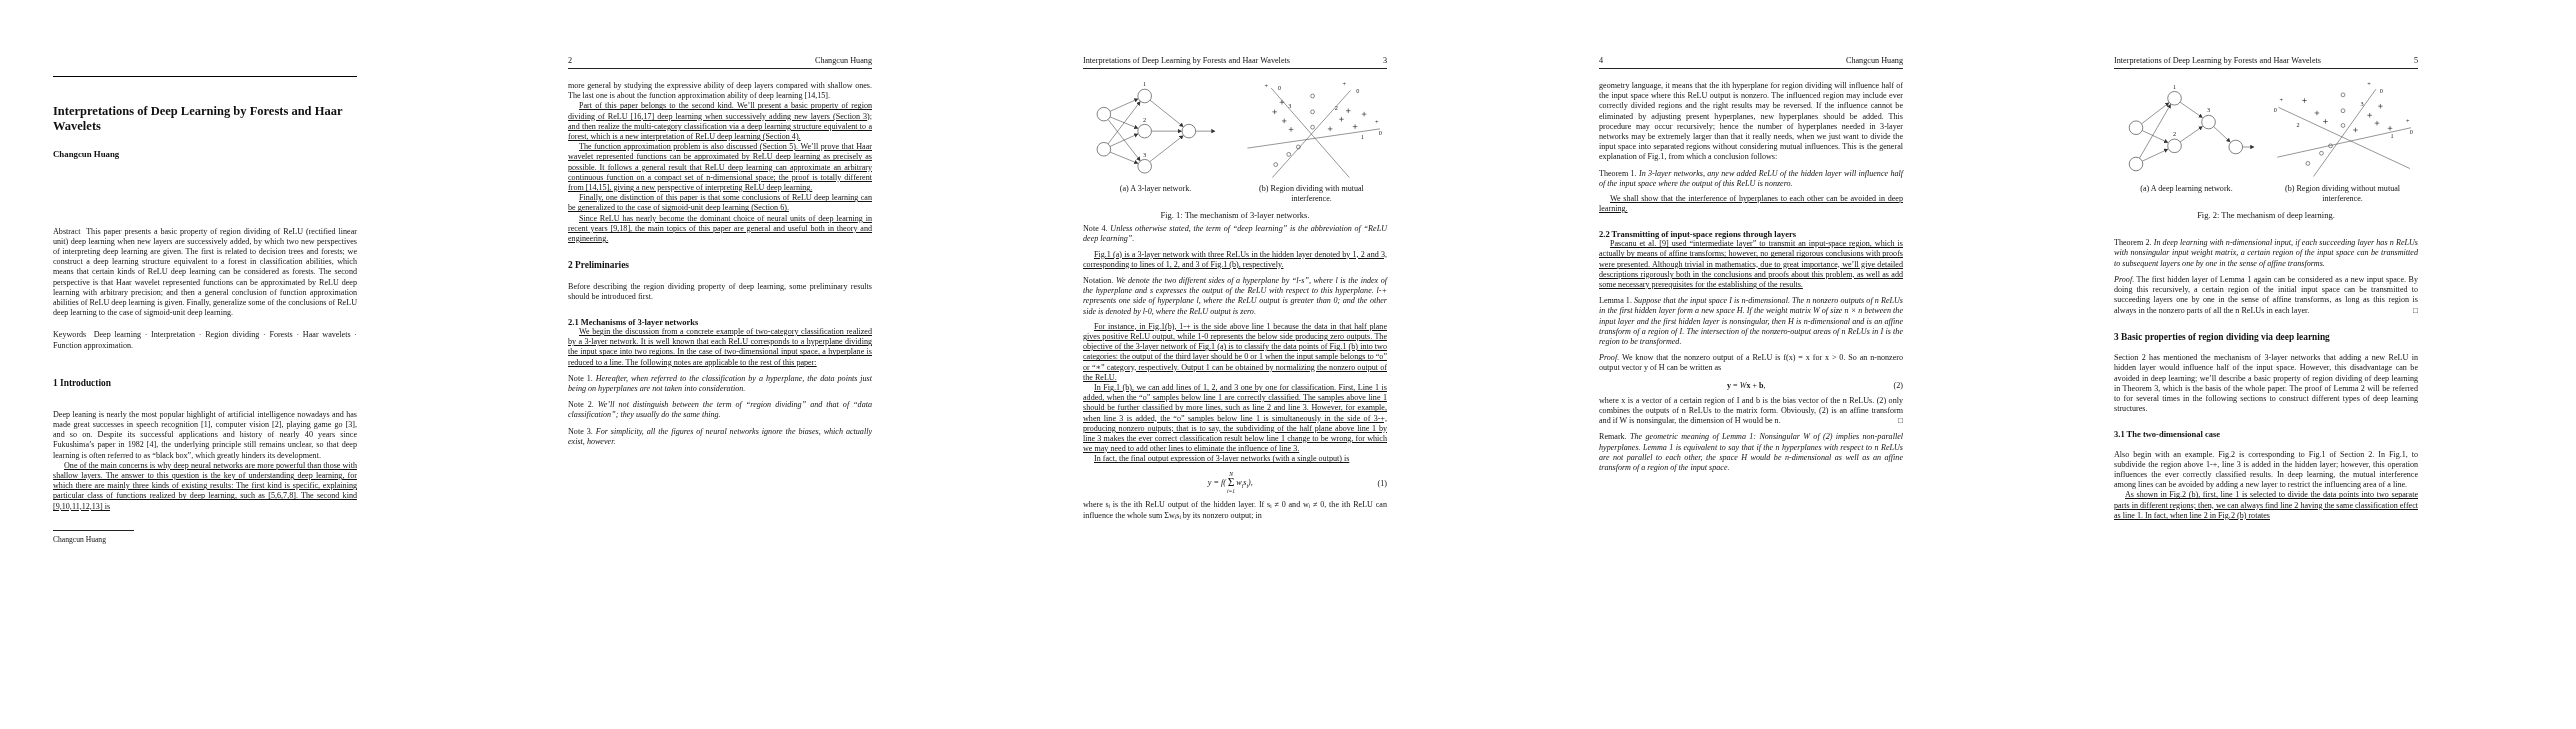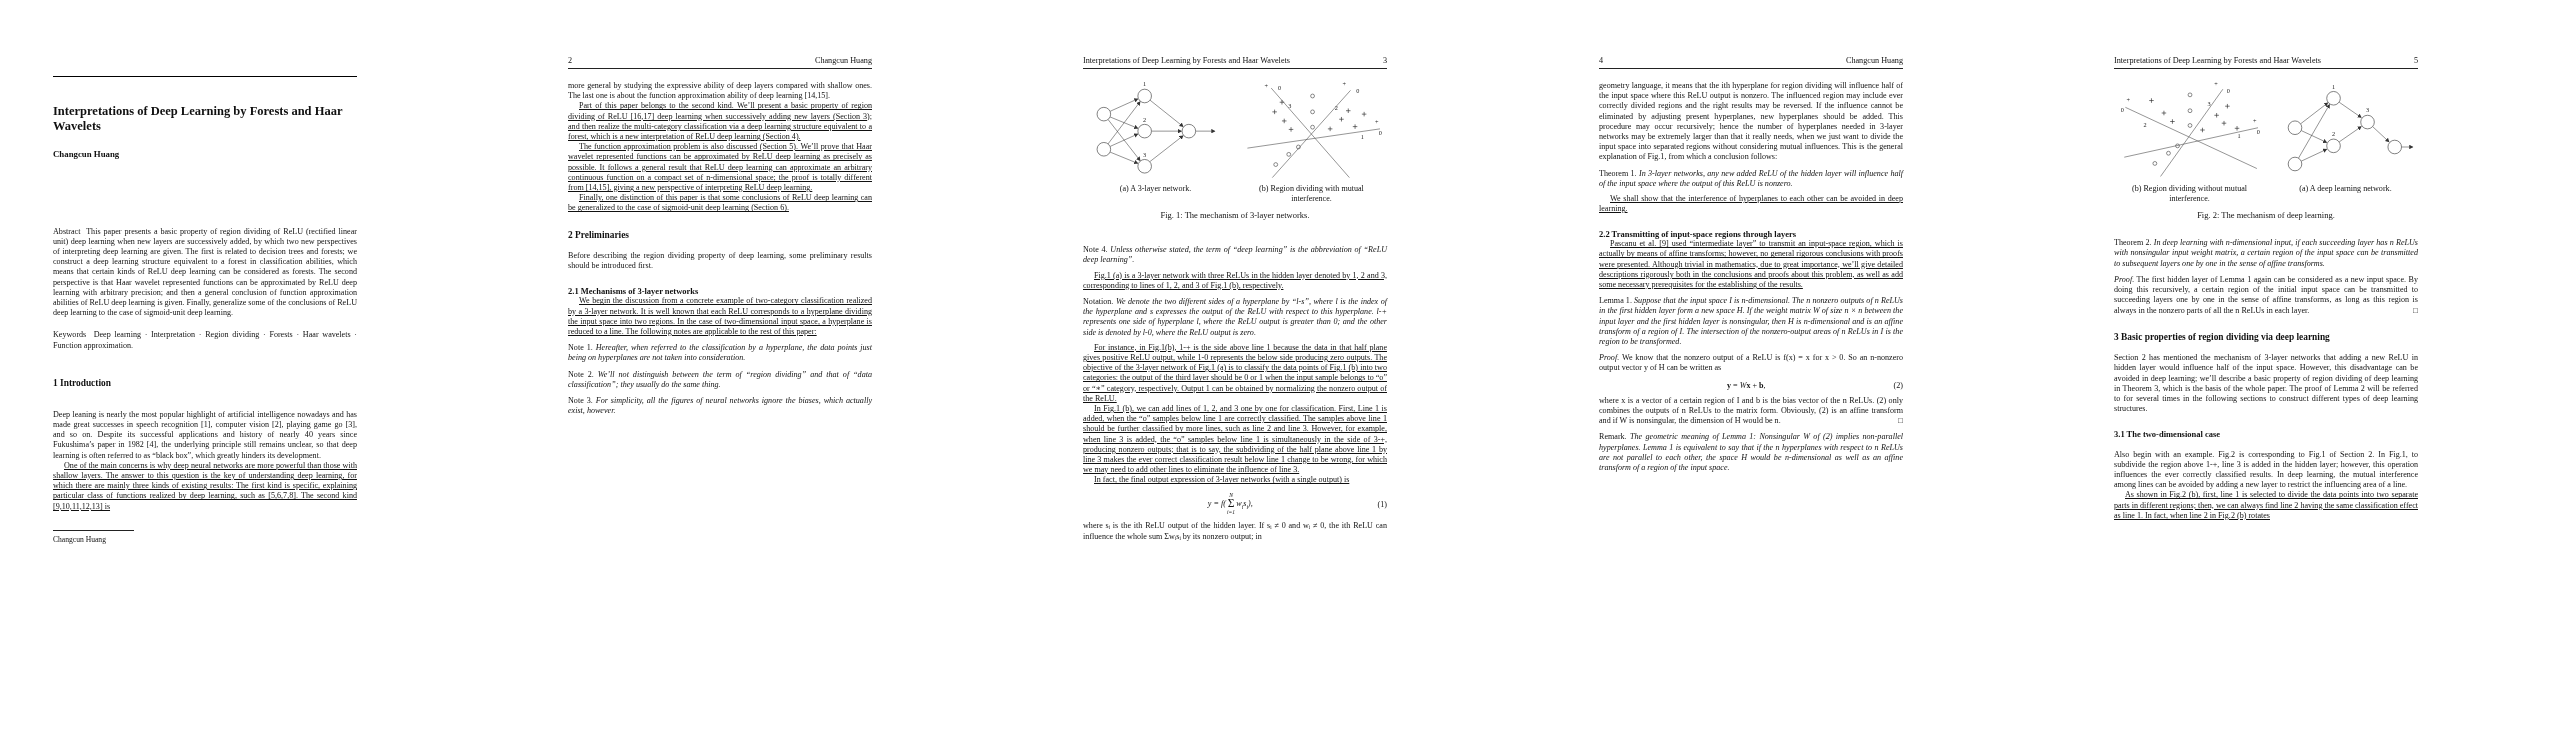--- a/index.html
+++ b/index.html
@@ -75,20 +75,21 @@
     <div class="col">
       <div class="runhead">
         <span>2</span>
         <span>Changcun Huang</span>
       </div>
       <div class="body">
         <p class="p">more general by studying the expressive ability of deep layers compared with shallow ones. The last one is about the function approximation ability of deep learning [14,15].</p>
         <p class="p ind">Part of this paper belongs to the second kind. We’ll present a basic property of region dividing of ReLU [16,17] deep learning when successively adding new layers (Section 3); and then realize the multi-category classification via a deep learning structure equivalent to a forest, which is a new interpretation of ReLU deep learning (Section 4).</p>
         <p class="p ind">The function approximation problem is also discussed (Section 5). We’ll prove that Haar wavelet represented functions can be approximated by ReLU deep learning as precisely as possible. It follows a general result that ReLU deep learning can approximate an arbitrary continuous function on a compact set of n-dimensional space; the proof is totally different from [14,15], giving a new perspective of interpreting ReLU deep learning.</p>
         <p class="p ind">Finally, one distinction of this paper is that some conclusions of ReLU deep learning can be generalized to the case of sigmoid-unit deep learning (Section 6).</p>
+        <p class="p ind">Since ReLU has nearly become the dominant choice of neural units of deep learning in recent years [9,18], the main topics of this paper are general and useful both in theory and engineering.</p>
         <h2 class="sec">2 Preliminaries</h2>
         <p class="p aftersec">Before describing the region dividing property of deep learning, some preliminary results should be introduced first.</p>
         <h3 class="subsec">2.1 Mechanisms of 3-layer networks</h3>
         <p class="p ind">We begin the discussion from a concrete example of two-category classification realized by a 3-layer network. It is well known that each ReLU corresponds to a hyperplane dividing the input space into two regions. In the case of two-dimensional input space, a hyperplane is reduced to a line. The following notes are applicable to the rest of this paper:</p>
         <p class="p note"><span class="lbl">Note 1.</span> <span class="it">Hereafter, when referred to the classification by a hyperplane, the data points just being on hyperplanes are not taken into consideration.</span></p>
         <p class="p note"><span class="lbl">Note 2.</span> <span class="it">We’ll not distinguish between the term of “region dividing” and that of “data classification”; they usually do the same thing.</span></p>
         <p class="p note"><span class="lbl">Note 3.</span> <span class="it">For simplicity, all the figures of neural networks ignore the biases, which actually exist, however.</span></p>
       </div>
     </div>
   </div>
@@ -172,21 +173,21 @@
                   <text x="208" y="24">0</text>
                 <text x="241" y="80">+</text>
                   <text x="248" y="99">0</text>
               </g>
             </svg>
             <div class="subcap">(b) Region dividing with mutual interference.</div>
           </div>
         </div>
         <div class="figcap">Fig. 1: The mechanism of 3-layer networks.</div>
       </div>
-      <div class="body" style="margin-top:25px">
+      <div class="body" style="margin-top:4px">
         <p class="p note" style="margin-top:0"><span class="lbl">Note 4.</span> <span class="it">Unless otherwise stated, the term of “deep learning” is the abbreviation of “ReLU deep learning”.</span></p>
         <p class="p ind" style="margin-top:4.9px">Fig.1 (a) is a 3-layer network with three ReLUs in the hidden layer denoted by 1, 2 and 3, corresponding to lines of 1, 2, and 3 of Fig.1 (b), respectively.</p>
         <p class="p note"><span class="lbl">Notation.</span> <span class="it">We denote the two different sides of a hyperplane by “l-s”, where l is the index of the hyperplane and s expresses the output of the ReLU with respect to this hyperplane. l-+ represents one side of hyperplane l, where the ReLU output is greater than 0; and the other side is denoted by l-0, where the ReLU output is zero.</span></p>
         <p class="p ind" style="margin-top:4.9px">For instance, in Fig.1(b), 1-+ is the side above line 1 because the data in that half plane gives positive ReLU output, while 1-0 represents the below side producing zero outputs. The objective of the 3-layer network of Fig.1 (a) is to classify the data points of Fig.1 (b) into two categories: the output of the third layer should be 0 or 1 when the input sample belongs to “o” or “∗” category, respectively. Output 1 can be obtained by normalizing the nonzero output of the ReLU.</p>
         <p class="p ind">In Fig.1 (b), we can add lines of 1, 2, and 3 one by one for classification. First, Line 1 is added, when the “o” samples below line 1 are correctly classified. The samples above line 1 should be further classified by more lines, such as line 2 and line 3. However, for example, when line 3 is added, the “o” samples below line 1 is simultaneously in the side of 3-+, producing nonzero outputs; that is to say, the subdividing of the half plane above line 1 by line 3 makes the ever correct classification result below line 1 change to be wrong, for which we may need to add other lines to eliminate the influence of line 3.</p>
         <p class="p ind">In fact, the final output expression of 3-layer networks (with a single output) is</p>
         <div class="eqrow">
           <span class="eqbody"><span class="mi">y = f(</span><span class="bigsum">
                 <span class="lim">N</span>
                 <span class="sg">Σ</span>
@@ -224,59 +225,20 @@
   </div>
 
   <div class="page" style="left:2061px">
     <div class="col">
       <div class="runhead">
         <span>Interpretations of Deep Learning by Forests and Haar Wavelets</span>
         <span>5</span>
       </div>
       <div class="figblock">
         <div class="figrow">
-          <div class="subfig">
-            <svg width="152" height="102" viewBox="0 0 260 180">
-              <g stroke="#555" stroke-width="1.1">
-                <line x1="16" y1="50" x2="248" y2="158"></line>
-                <line x1="78" y1="172" x2="188" y2="18"></line>
-                <line x1="14" y1="138" x2="250" y2="86"></line>
-              </g>
-              <g fill="none" stroke="#444" stroke-width="1.1">
-                <circle cx="130" cy="28" r="3.4"></circle>
-                  <circle cx="130" cy="56" r="3.4"></circle>
-                <circle cx="130" cy="82" r="3.4"></circle>
-                  <circle cx="108" cy="118" r="3.4"></circle>
-                <circle cx="92" cy="131" r="3.4"></circle>
-                  <circle cx="68" cy="149" r="3.4"></circle>
-              </g>
-              <g stroke="#333" stroke-width="1.2">
-                <path d="M58,38 H66 M62,34 V42"></path>
-                  <path d="M80,60 H88 M84,56 V64"></path>
-                <path d="M95,75 H103 M99,71 V79"></path>
-                  <path d="M192,48 H200 M196,44 V52"></path>
-                <path d="M173,64 H181 M177,60 V68"></path>
-                  <path d="M186,78 H194 M190,74 V82"></path>
-                <path d="M148,90 H156 M152,86 V94"></path>
-                  <path d="M209,87 H217 M213,83 V91"></path>
-              </g>
-              <g>
-                <text x="48" y="84">2</text>
-                <text x="161" y="48">3</text>
-                <text x="214" y="104">1</text>
-                <text x="18" y="40">+</text>
-                  <text x="8" y="58">0</text>
-                <text x="173" y="12">+</text>
-                  <text x="195" y="24">0</text>
-                <text x="241" y="78">+</text>
-                  <text x="248" y="97">0</text>
-              </g>
-            </svg>
-            <div class="subcap">(b) Region dividing without mutual interference.</div>
-          </div>
           <div class="subfig">
             <svg width="146" height="102" viewBox="0 0 240 180">
               <defs>
                 <marker id="f2aar" markerWidth="8" markerHeight="8" viewBox="0 0 10 10" refX="8" refY="5" orient="auto">
                     <path d="M0,0 L9,5 L0,10 z" fill="#333"></path>
                   </marker>
               </defs>
               <g stroke="#444" stroke-width="1" fill="none" marker-end="url(#f2aar)">
                 <line x1="40" y1="79" x2="88" y2="42"></line>
                 <line x1="41" y1="91" x2="86" y2="112"></line>
@@ -296,20 +258,59 @@
                 <circle cx="206" cy="120" r="12"></circle>
               </g>
               <g text-anchor="middle">
                 <text x="98" y="17">1</text>
                 <text x="98" y="101">2</text>
                 <text x="158" y="59">3</text>
               </g>
             </svg>
             <div class="subcap">(a) A deep learning network.</div>
           </div>
+          <div class="subfig">
+            <svg width="152" height="102" viewBox="0 0 260 180">
+              <g stroke="#555" stroke-width="1.1">
+                <line x1="16" y1="50" x2="248" y2="158"></line>
+                <line x1="78" y1="172" x2="188" y2="18"></line>
+                <line x1="14" y1="138" x2="250" y2="86"></line>
+              </g>
+              <g fill="none" stroke="#444" stroke-width="1.1">
+                <circle cx="130" cy="28" r="3.4"></circle>
+                  <circle cx="130" cy="56" r="3.4"></circle>
+                <circle cx="130" cy="82" r="3.4"></circle>
+                  <circle cx="108" cy="118" r="3.4"></circle>
+                <circle cx="92" cy="131" r="3.4"></circle>
+                  <circle cx="68" cy="149" r="3.4"></circle>
+              </g>
+              <g stroke="#333" stroke-width="1.2">
+                <path d="M58,38 H66 M62,34 V42"></path>
+                  <path d="M80,60 H88 M84,56 V64"></path>
+                <path d="M95,75 H103 M99,71 V79"></path>
+                  <path d="M192,48 H200 M196,44 V52"></path>
+                <path d="M173,64 H181 M177,60 V68"></path>
+                  <path d="M186,78 H194 M190,74 V82"></path>
+                <path d="M148,90 H156 M152,86 V94"></path>
+                  <path d="M209,87 H217 M213,83 V91"></path>
+              </g>
+              <g>
+                <text x="48" y="84">2</text>
+                <text x="161" y="48">3</text>
+                <text x="214" y="104">1</text>
+                <text x="18" y="40">+</text>
+                  <text x="8" y="58">0</text>
+                <text x="173" y="12">+</text>
+                  <text x="195" y="24">0</text>
+                <text x="241" y="78">+</text>
+                  <text x="248" y="97">0</text>
+              </g>
+            </svg>
+            <div class="subcap">(b) Region dividing without mutual interference.</div>
+          </div>
         </div>
         <div class="figcap">Fig. 2: The mechanism of deep learning.</div>
       </div>
       <div class="body" style="margin-top:18px">
         <p class="p note" style="margin-top:0"><span class="lbl">Theorem 2.</span> <span class="it">In deep learning with n-dimensional input, if each succeeding layer has n ReLUs with nonsingular input weight matrix, a certain region of the input space can be transmitted to subsequent layers one by one in the sense of affine transforms.</span></p>
         <p class="p note"><span class="it">Proof.</span> <span>The first hidden layer of Lemma 1 again can be considered as a new input space. By doing this recursively, a certain region of the initial input space can be transmitted to succeeding layers one by one in the sense of affine transforms, as long as this region is always in the nonzero parts of all the n ReLUs in each layer.</span> <span class="qed">□</span></p>
         <h2 class="sec">3 Basic properties of region dividing via deep learning</h2>
         <p class="p aftersec">Section 2 has mentioned the mechanism of 3-layer networks that adding a new ReLU in hidden layer would influence half of the input space. However, this disadvantage can be avoided in deep learning; we’ll describe a basic property of region dividing of deep learning in Theorem 3, which is the basis of the whole paper. The proof of Lemma 2 will be referred to for several times in the following sections to construct different types of deep learning structures.</p>
         <h3 class="subsec">3.1 The two-dimensional case</h3>
         <p class="p aftersec">Also begin with an example. Fig.2 is corresponding to Fig.1 of Section 2. In Fig.1, to subdivide the region above 1-+, line 3 is added in the hidden layer; however, this operation influences the ever correctly classified results. In deep learning, the mutual interference among lines can be avoided by adding a new layer to restrict the influencing area of a line.</p>

